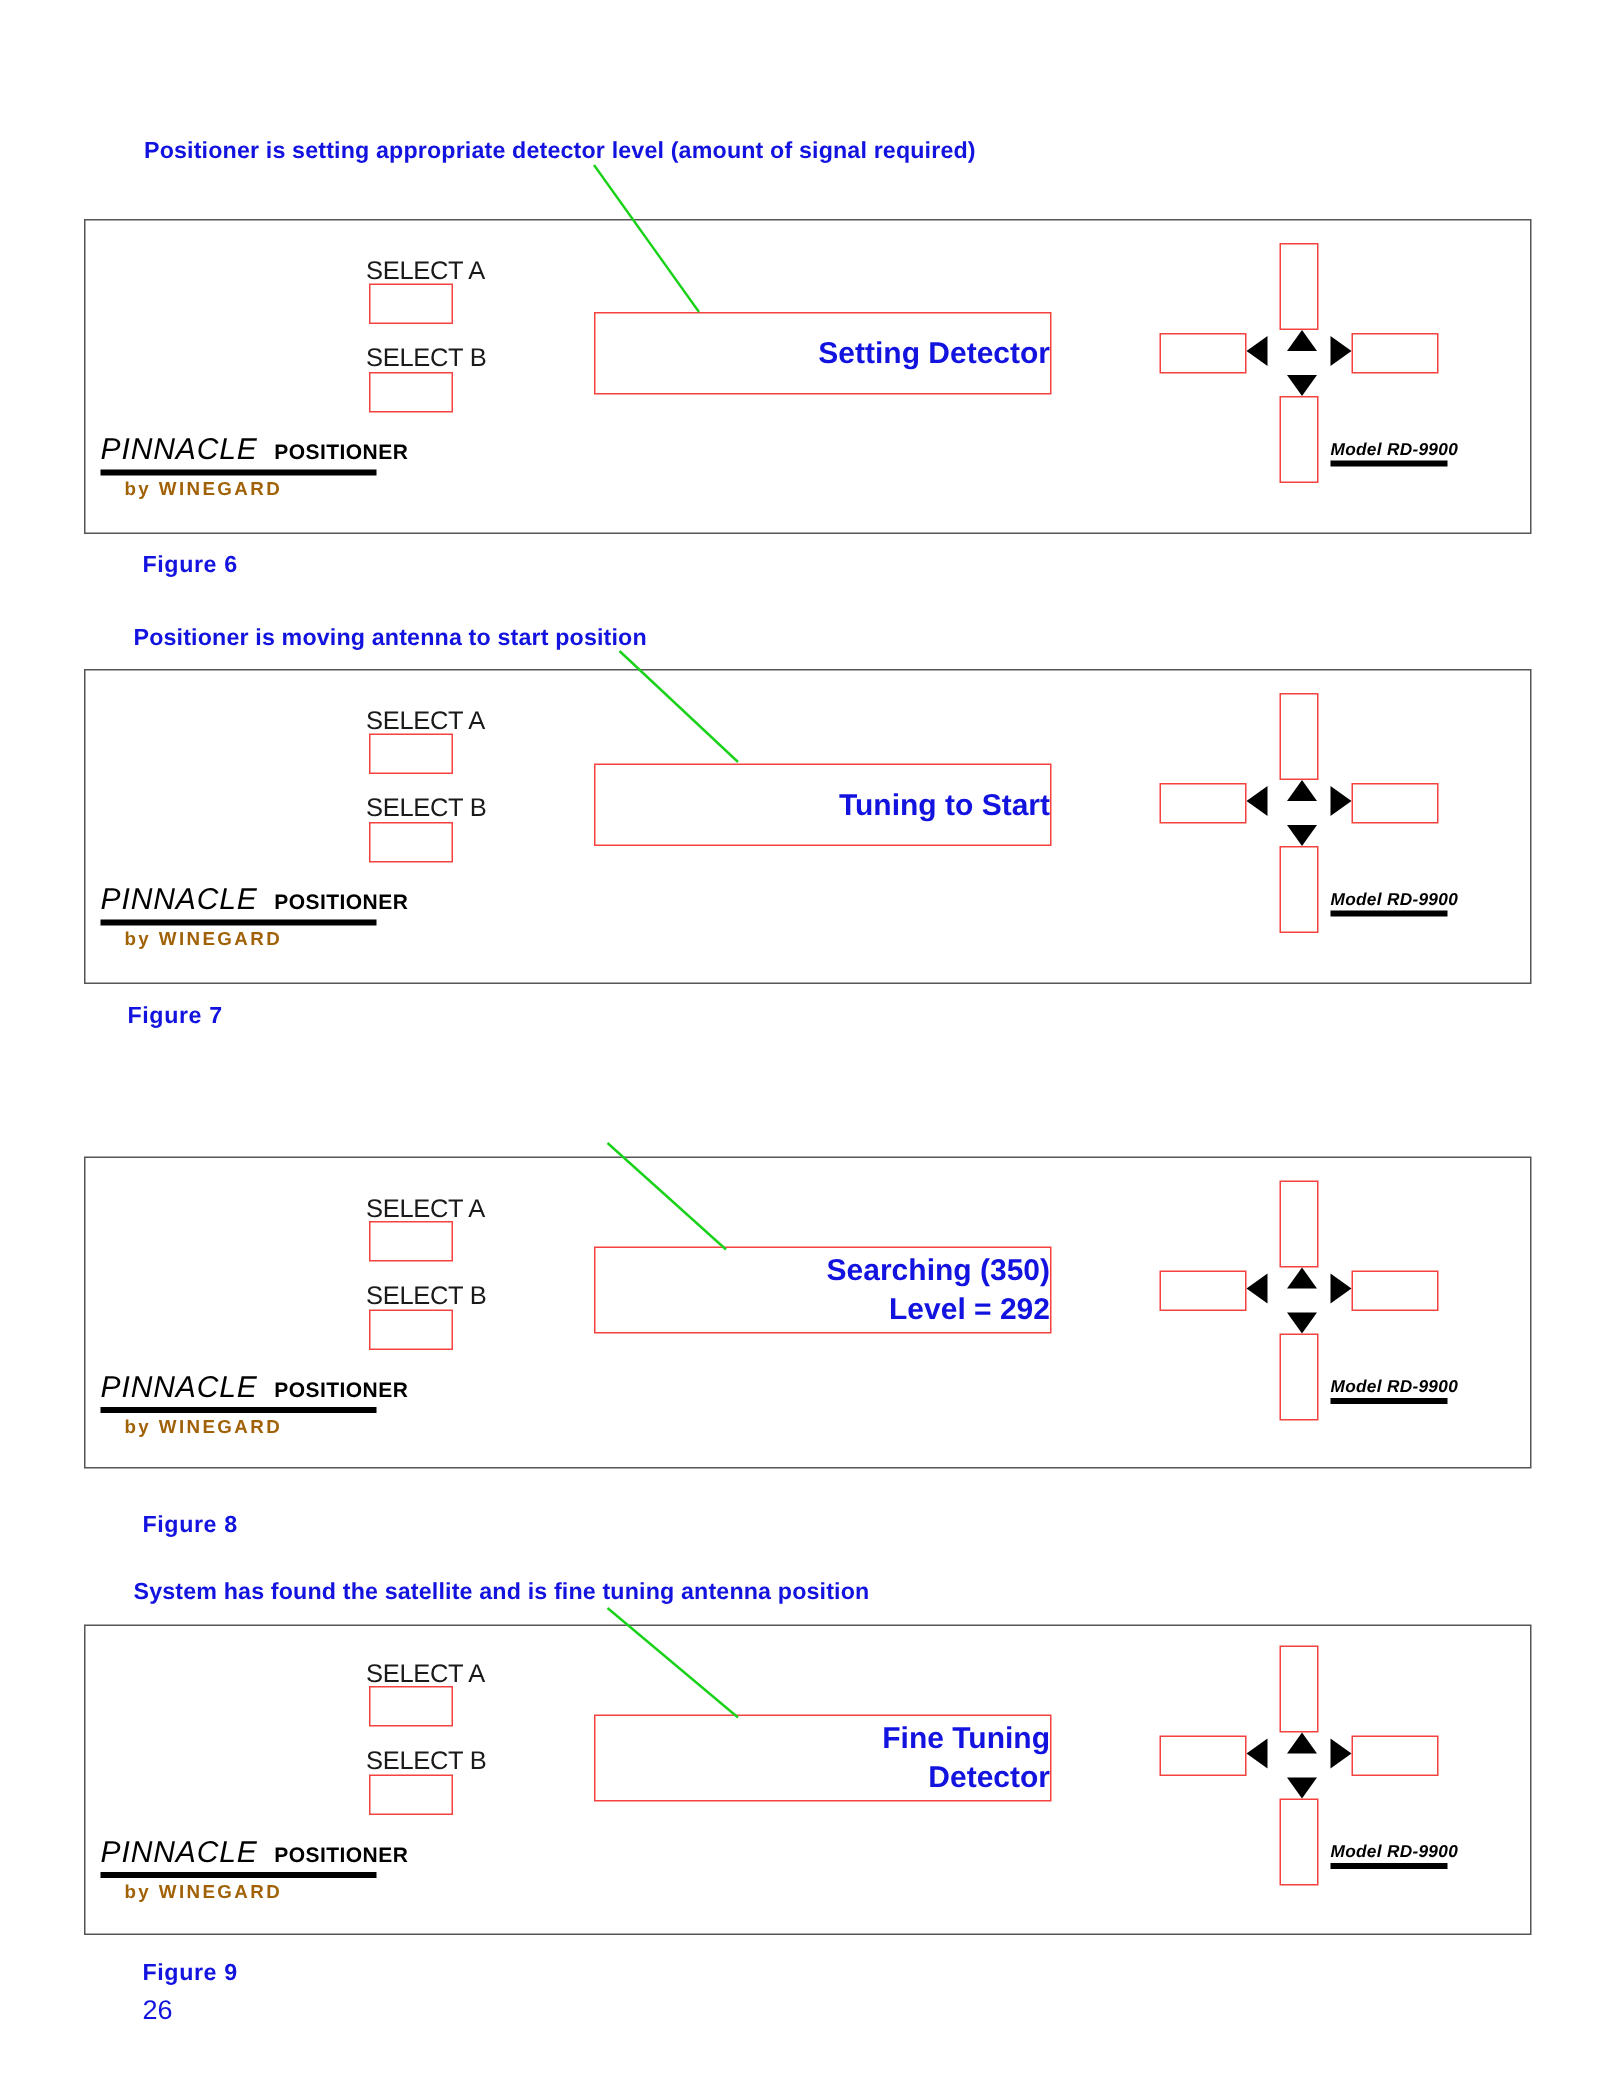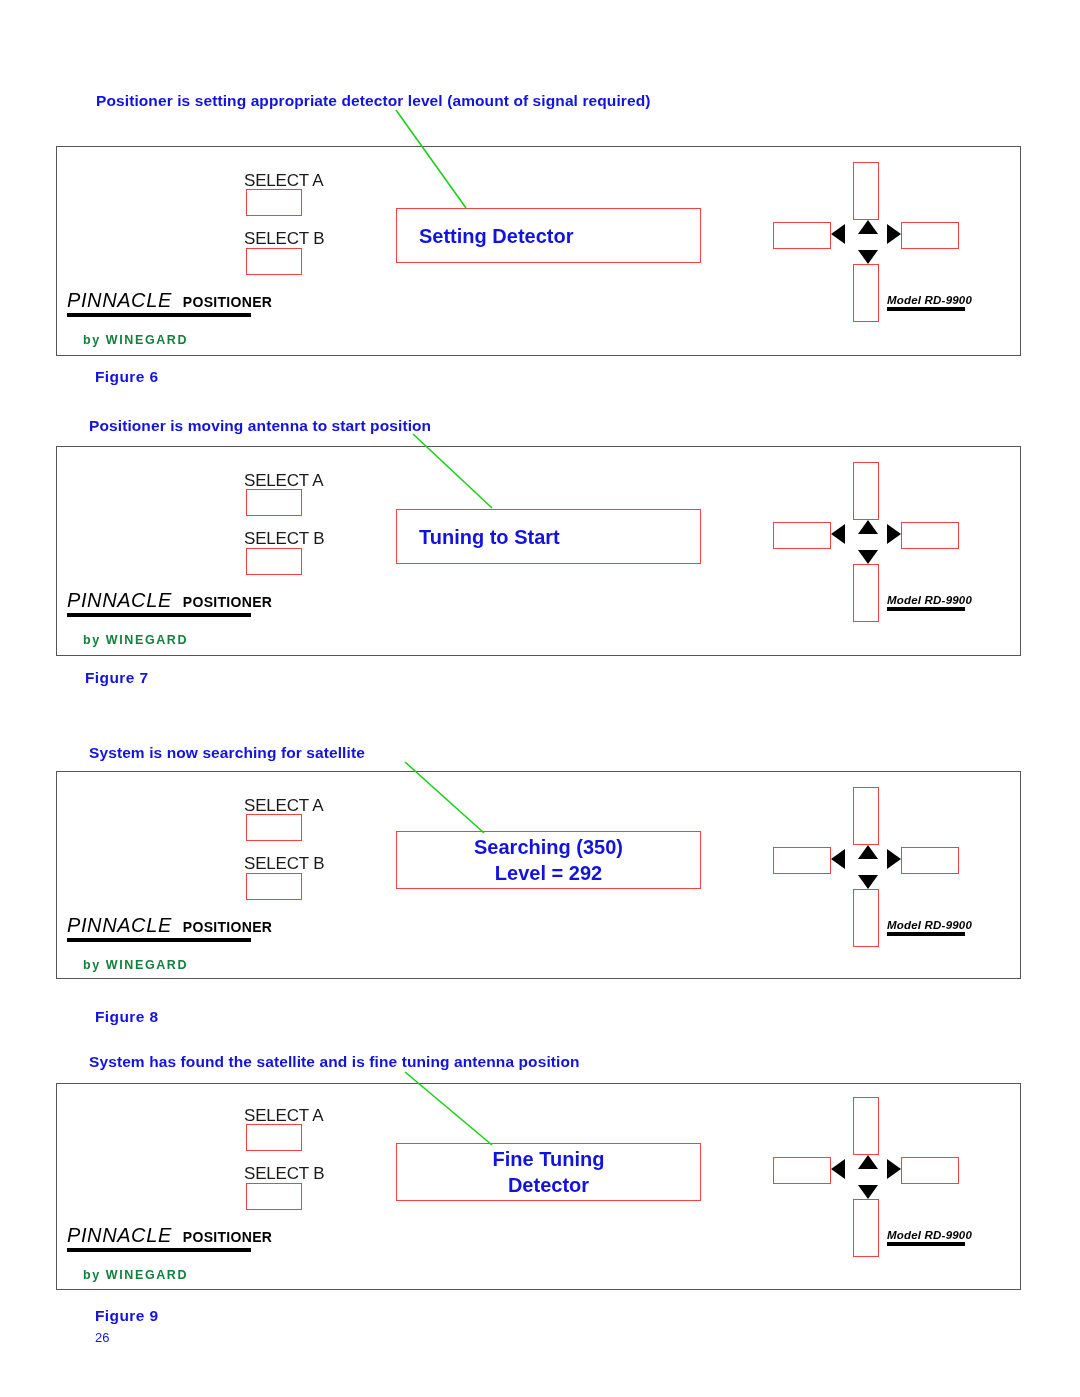--- a/index.html
+++ b/index.html
@@ -40,21 +40,21 @@
     position: absolute;
     color: #1313e0;
     font-weight: bold;
     font-size: 15.5px;
     letter-spacing: 0.4px;
   }
 
   .page-number {
     position: absolute;
     color: #1313e0;
-    font-size: 13px;
+    font-size: 18px;
     font-weight: normal;
   }
 
   
   .panel {
     position: absolute;
     border: 1.4px solid #555555;
     background: #ffffff;
     box-sizing: border-box;
   }
@@ -76,20 +76,21 @@
   }
 
   .display-box {
     position: absolute;
     border: 1.6px solid #f4423f;
     box-sizing: border-box;
     background: #ffffff;
     display: flex;
     flex-direction: column;
     justify-content: center;
+    align-items: flex-end;
   }
   .display-text {
     color: #1313e0;
     font-weight: bold;
     font-size: 20px;
     line-height: 26px;
     white-space: pre;
   }
   .display-box.align-left .display-text { text-align: left; padding-left: 22px; }
   .display-box.align-center .display-text { text-align: center; }
@@ -121,22 +122,22 @@
   .brand-rule {
     height: 4px;
     background: #000000;
     margin-top: 1px;
   }
   .brand-winegard {
     font-family: "Liberation Sans", sans-serif;
     font-weight: bold;
     font-size: 12.5px;
     letter-spacing: 1.6px;
-    color: #15803d;
-    margin-top: 16px;
+    color: #a16207;
+    margin-top: 2px;
     padding-left: 16px;
   }
 
   
   .model {
     position: absolute;
   }
   .model-text {
     font-family: "Liberation Sans", sans-serif;
     font-style: italic;
@@ -286,21 +287,20 @@
     </div>
 
     <div class="model" style="left:830px; top:147px; width:78px;">
       <div class="model-text">Model RD-9900</div>
       <div class="model-rule" style="width:78px;"></div>
     </div>
   </div>
 
   <div class="figure-label" style="left:85px; top:669px;">Figure 7</div>
 
-  <div class="caption" style="left:89px; top:742px; width:700px;">System is now searching for satellite</div>
 
   <div class="panel" style="left:56px; top:771px; width:965px; height:208px;">
 
     <div class="select-label" style="left:187px; top:24px;">SELECT A</div>
     <div class="select-box" style="left:189px; top:42px; width:56px; height:27px;"></div>
 
     <div class="select-label" style="left:187px; top:82px;">SELECT B</div>
     <div class="select-box" style="left:189px; top:101px; width:56px; height:27px;"></div>
 
     <div class="display-box align-center" style="left:339px; top:59px; width:305px; height:58px;">

